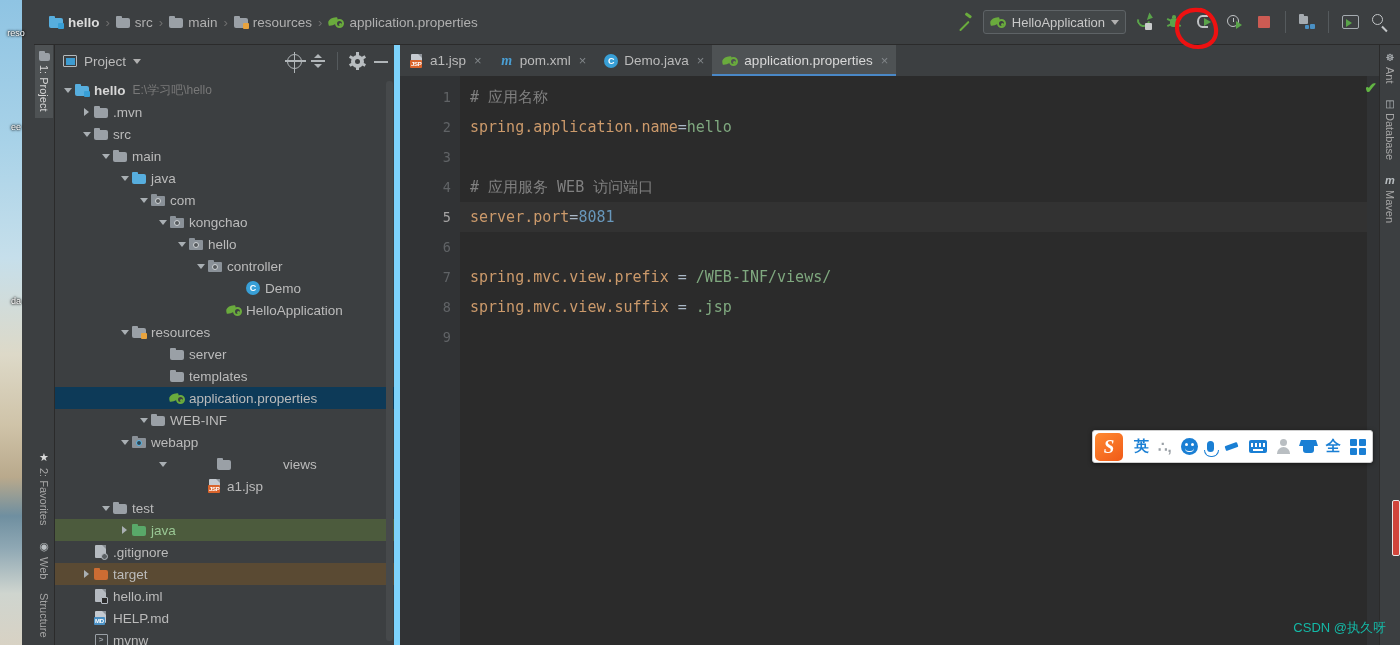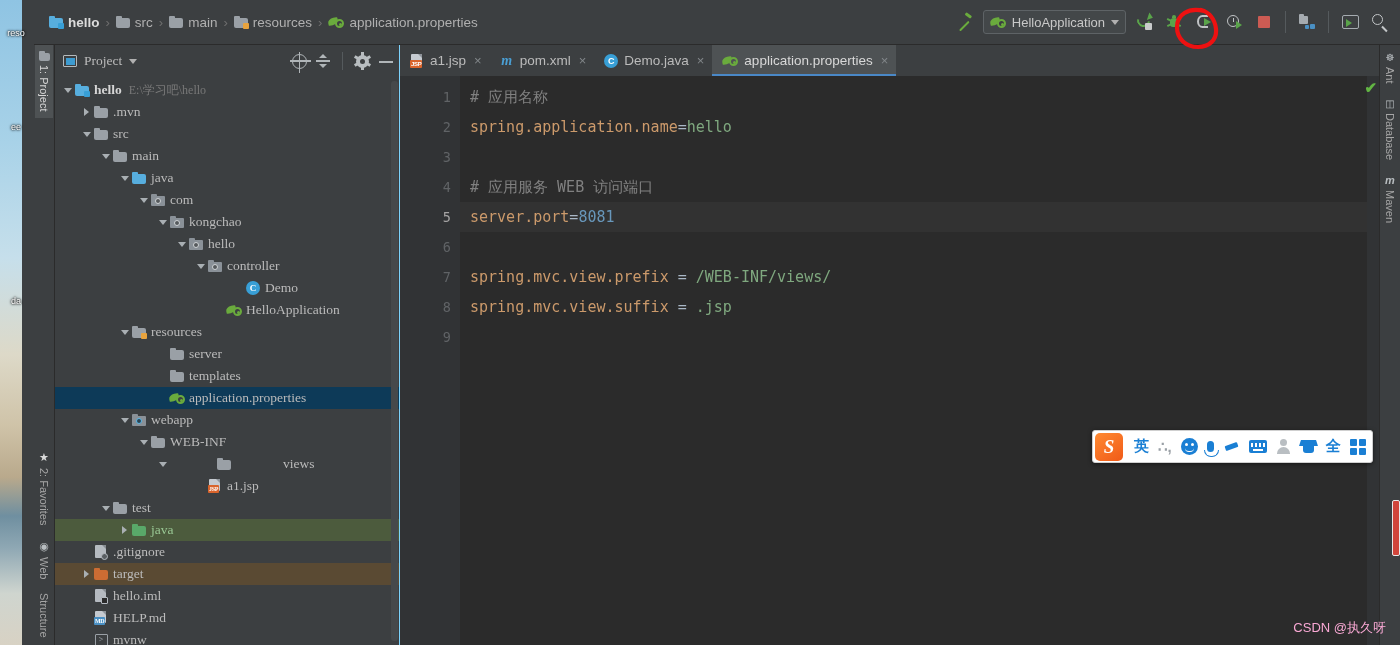--- a/index.html
+++ b/index.html
@@ -174,21 +174,21 @@
   .vtabs.right { border-right:none; border-left:1px solid #2b2b2b; }
   .vtab {
     writing-mode:vertical-rl; font-size:11px; color:#a6a6a6; padding:7px 3px;
     display:flex; align-items:center; gap:4px; white-space:nowrap;
   }
   .vtab.active { background:#4e5254; color:#d6d6d6; }
   .vtab .vi { writing-mode:horizontal-tb; display:inline-block; }
 
   
   #project-panel { width:345px; background:#3c3f41; display:flex; flex-direction:column;
-    flex:0 0 345px; border-right:1px solid #7dd3fc; min-height:0;font-family:Liberation Serif, serif; }
+    flex:0 0 345px; border-right:6px solid #7dd3fc; min-height:0; }
   #pp-header { height:32px; display:flex; align-items:center; padding:0 6px 0 8px; gap:8px; flex:0 0 32px;}
   #pp-title { display:flex; align-items:center; gap:7px; color:#bbbbbb; font-size:13.5px;}
   .ic-projwin { width:14px; height:12px; border:1.6px solid #b5babd; border-radius:1px; background:#3c3f41;}
   .ic-projwin:after{content:'';position:absolute;left:1.5px;top:1.5px;right:1.5px;bottom:1.5px;background:#3d9bd0;}
   .pp-tools { margin-left:auto; display:flex; align-items:center; gap:9px; }
   .ic-target { width:15px; height:15px; border:1.7px solid #b0b5b8; border-radius:50%; }
   .ic-target .v{position:absolute;left:50%;top:-3px;margin-left:-0.8px;width:1.6px;height:21px;background:#b0b5b8;}
   .ic-target .h{position:absolute;top:50%;left:-3px;margin-top:-0.8px;height:1.6px;width:21px;background:#b0b5b8;}
   .ic-collapse { width:14px; height:14px; }
   .ic-collapse .l{position:absolute;left:0;top:6px;width:14px;height:1.7px;background:#b0b5b8;}
@@ -285,21 +285,21 @@
   .ime-user i{position:absolute;left:4px;top:0;width:7px;height:7px;border-radius:50%;background:#b9bec2;}
   .ime-user u{position:absolute;left:1px;bottom:0;width:13px;height:7px;border-radius:7px 7px 0 0;background:#b9bec2;}
   .ime-shirt { width:17px; height:15px; position:relative; }
   .ime-shirt i{position:absolute;left:3px;top:1px;width:11px;height:13px;background:#1a7fd4;border-radius:2px 2px 3px 3px;}
   .ime-shirt u{position:absolute;left:0px;top:1px;width:5px;height:6px;background:#1a7fd4;transform:skewX(-18deg);}
   .ime-shirt b{position:absolute;right:0px;top:1px;width:5px;height:6px;background:#1a7fd4;transform:skewX(18deg);}
   .ime-grid { width:16px; height:16px; display:grid; grid-template-columns:1fr 1fr; grid-template-rows:1fr 1fr; gap:2px;}
   .ime-grid span{background:#1a7fd4;border-radius:1px;}
 
   
-  #watermark { position:absolute; right:14px; bottom:8px; color:#f9a8d4; font-size:13px; z-index:20; }
+  #watermark { position:absolute; right:14px; bottom:8px; color:#14b8a6; font-size:13px; z-index:20; }
 </style>
 </head>
 <body>
 
 <div id="desktop">
   <div class="desk-label" style="top:28px">reso</div>
   <div class="desk-label" style="top:122px">ee</div>
   <div class="desk-label" style="top:296px">da</div>
 </div>
 
@@ -628,42 +628,42 @@
             <div class="trow selected" style="padding-left: 101px;">
               <span class="tw"></span>
               <span class="ticon">
                 <span class="ic ic-spring">
                   <span class="leaf"></span>
                   <span class="ring"></span>
                 </span>
               </span>
               <span class="tlabel">application.properties</span>
             </div>
+            <div class="trow" style="padding-left: 82px;">
+              <span class="tw">
+                <span class="arw-d"></span>
+              </span>
+              <span class="ticon">
+                <span class="ic ic-folder">
+                  <i></i>
+                </span>
+              </span>
+              <span class="tlabel">WEB-INF</span>
+            </div>
             <div class="trow" style="padding-left: 63px;">
               <span class="tw">
                 <span class="arw-d"></span>
               </span>
               <span class="ticon">
                 <span class="ic ic-pkg cyan">
                   <i></i>
                   <span class="dot"></span>
                 </span>
               </span>
               <span class="tlabel">webapp</span>
-            </div>
-            <div class="trow" style="padding-left: 82px;">
-              <span class="tw">
-                <span class="arw-d"></span>
-              </span>
-              <span class="ticon">
-                <span class="ic ic-folder">
-                  <i></i>
-                </span>
-              </span>
-              <span class="tlabel">WEB-INF</span>
             </div>
             <div class="trow" style="padding-left: 101px; gap: 47px;">
               <span class="tw">
                 <span class="arw-d"></span>
               </span>
               <span class="ticon">
                 <span class="ic ic-folder">
                   <i></i>
                 </span>
               </span>

